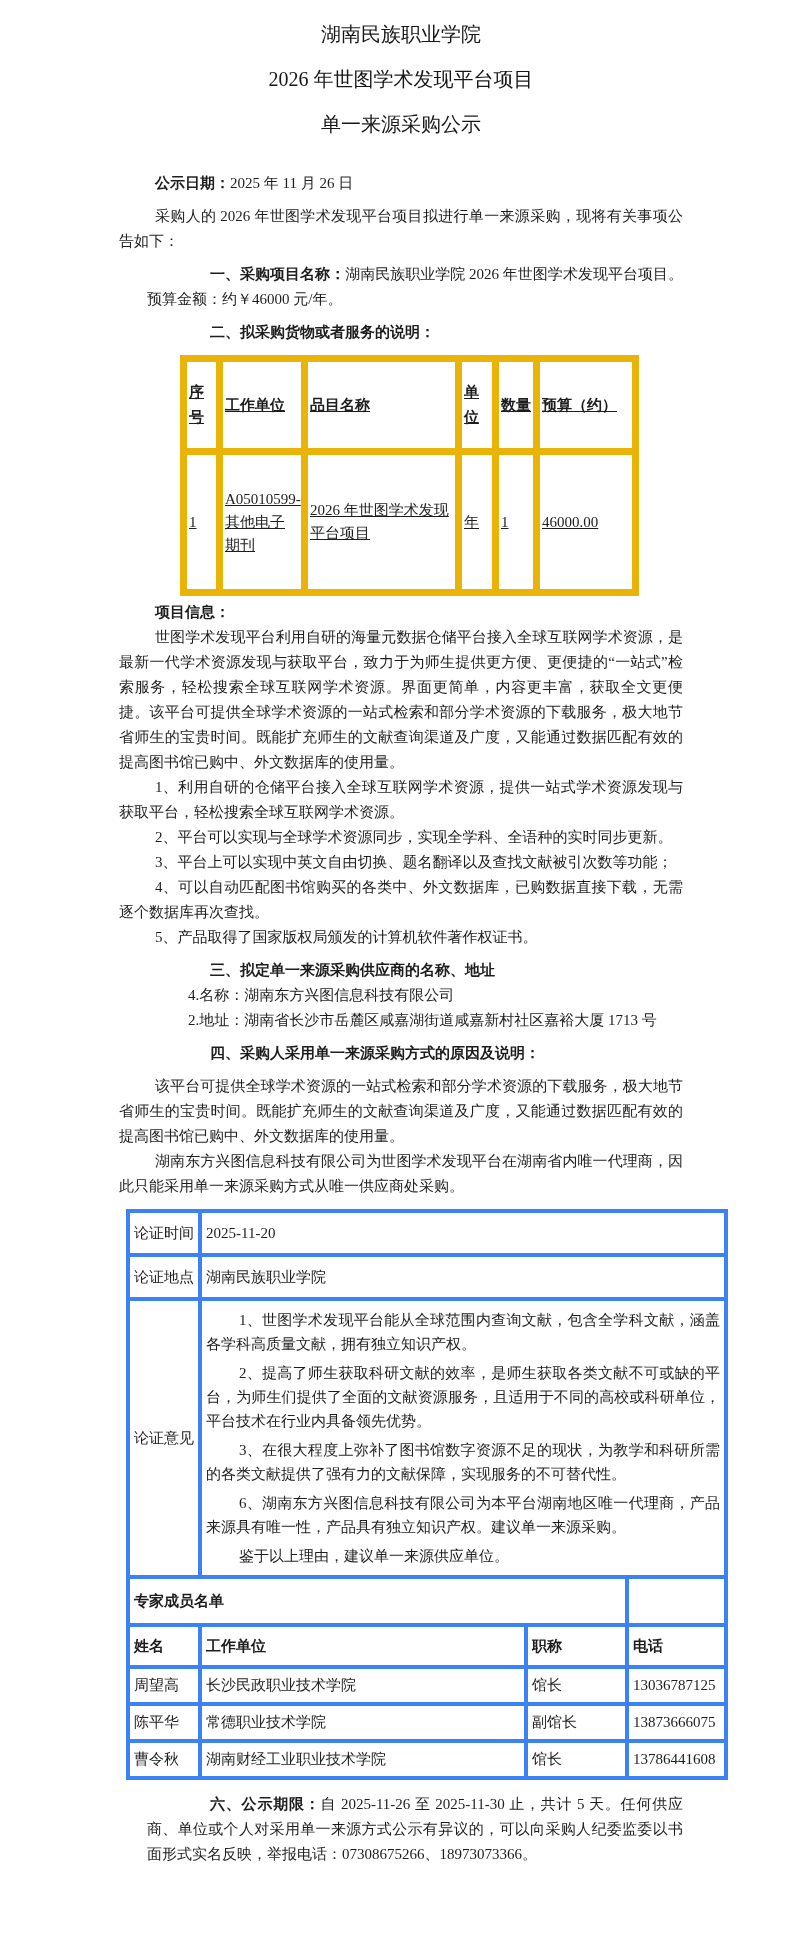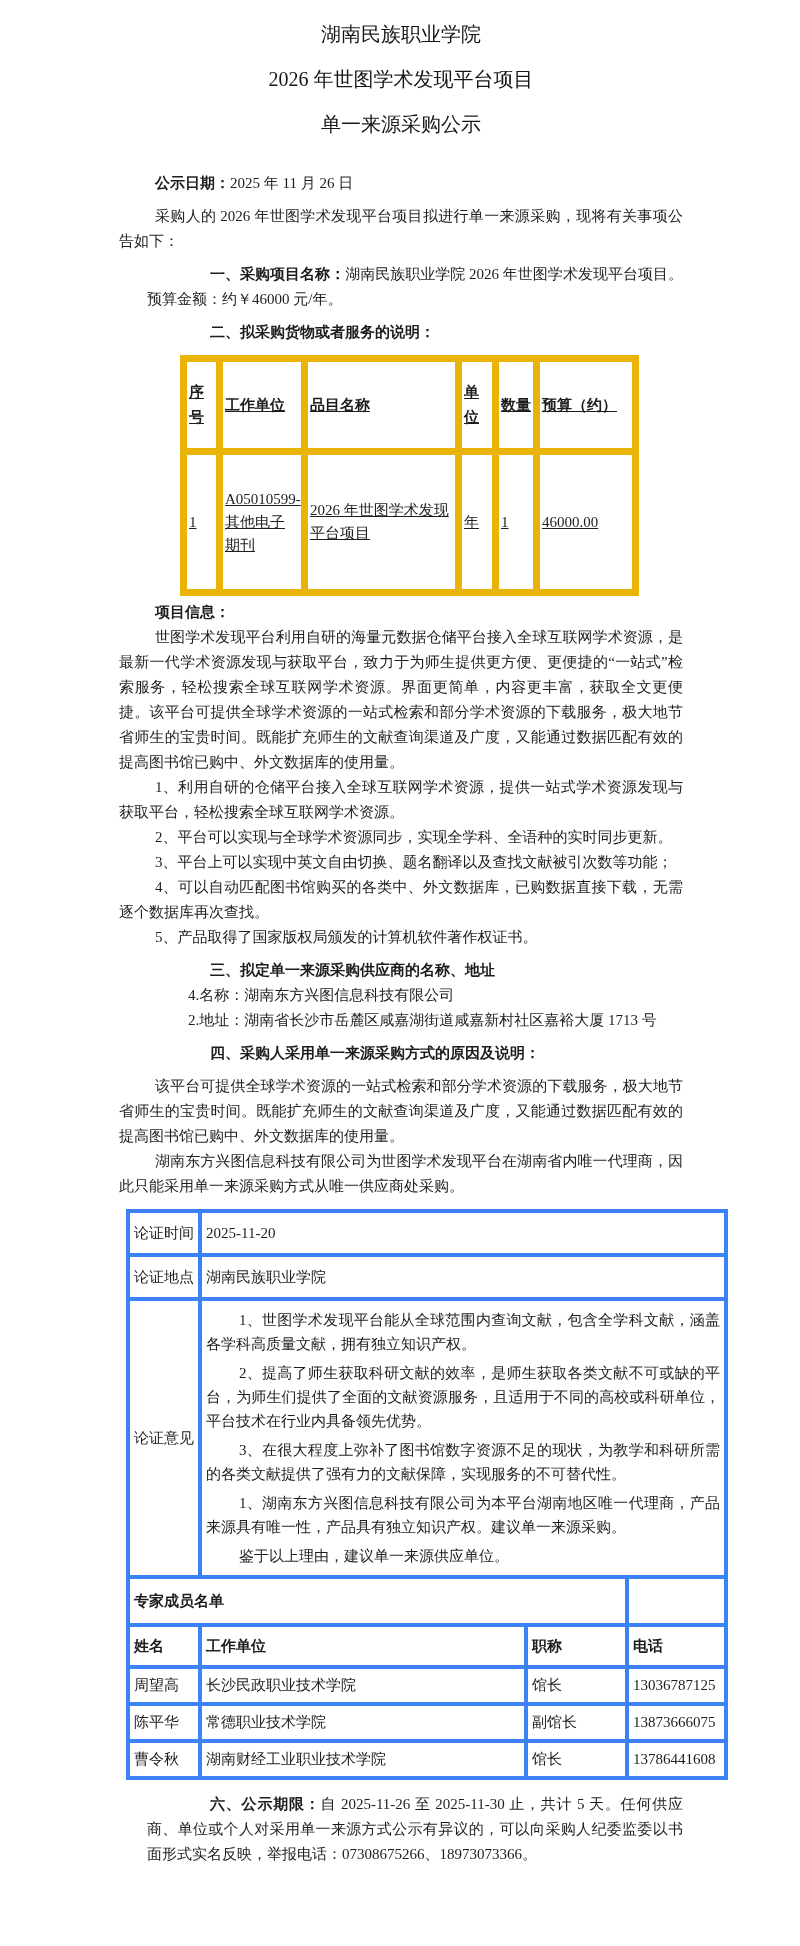--- a/index.html
+++ b/index.html
@@ -134,21 +134,21 @@
     <tr class="meta">
       <td class="rlabel">论证地点</td>
       <td colspan="3">湖南民族职业学院</td>
     </tr>
     <tr>
       <td class="rlabel">论证意见</td>
       <td colspan="3" class="opinion">
         <p>1、世图学术发现平台能从全球范围内查询文献，包含全学科文献，涵盖各学科高质量文献，拥有独立知识产权。</p>
         <p>2、提高了师生获取科研文献的效率，是师生获取各类文献不可或缺的平台，为师生们提供了全面的文献资源服务，且适用于不同的高校或科研单位，平台技术在行业内具备领先优势。</p>
         <p>3、在很大程度上弥补了图书馆数字资源不足的现状，为教学和科研所需的各类文献提供了强有力的文献保障，实现服务的不可替代性。</p>
-        <p>1、湖南东方兴图信息科技有限公司为本平台湖南地区唯一代理商，产品来源具有唯一性，产品具有独立知识产权。建议单一来源采购。</p>
+        <p>6、湖南东方兴图信息科技有限公司为本平台湖南地区唯一代理商，产品来源具有唯一性，产品具有独立知识产权。建议单一来源采购。</p>
         <p>鉴于以上理由，建议单一来源供应单位。</p>
       </td>
     </tr>
     <tr>
       <td colspan="3" class="panel">专家成员名单</td>
       <td></td>
     </tr>
     <tr class="ehead">
       <td>姓名</td>
       <td>工作单位</td>

